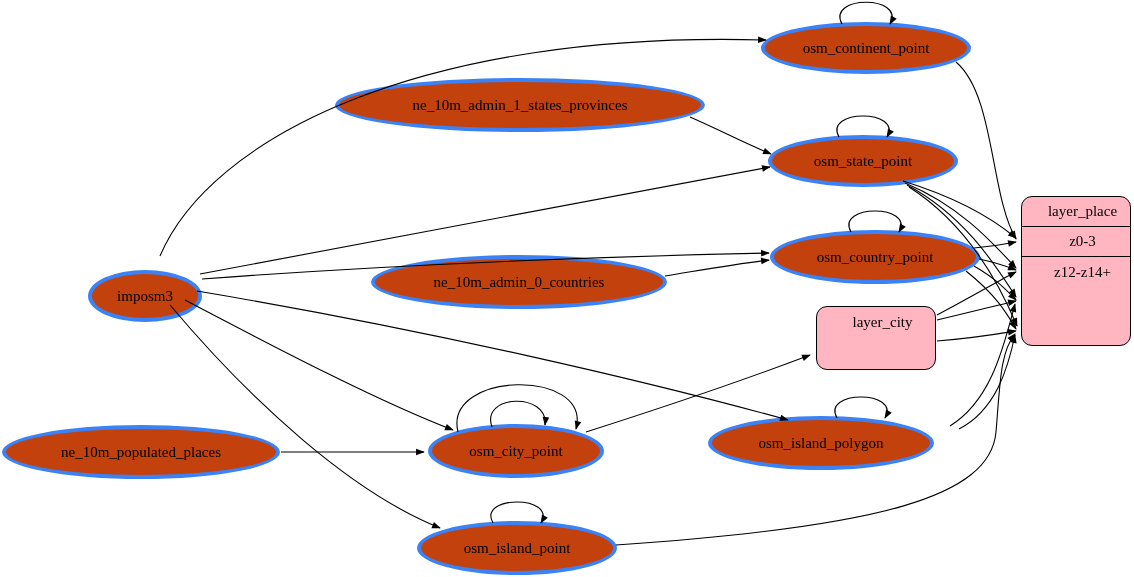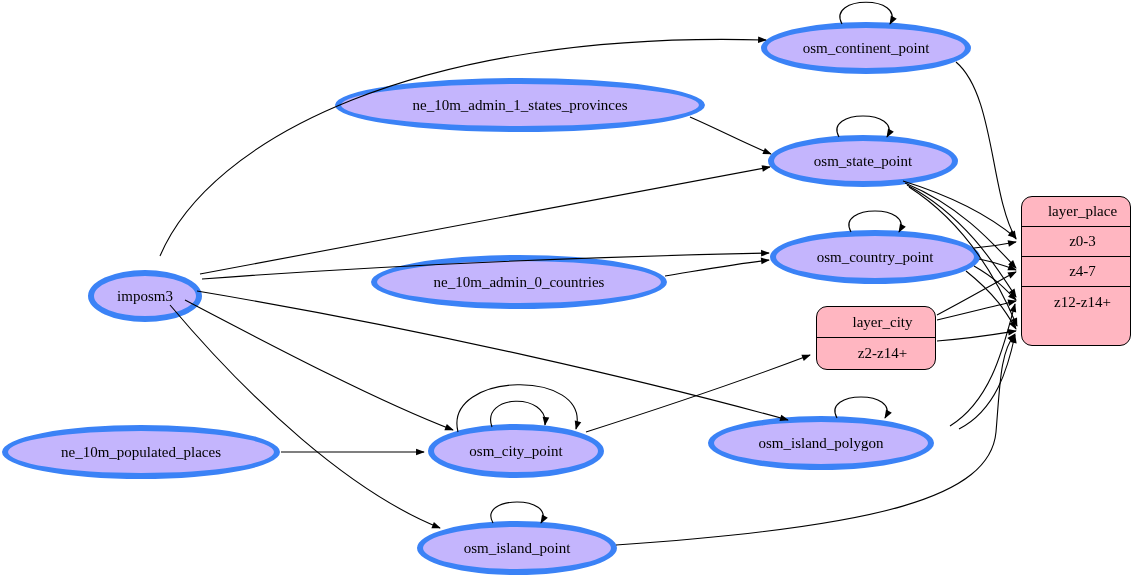--- a/index.html
+++ b/index.html
@@ -2,22 +2,22 @@
 <html><head>
 <meta charset="utf-8">
 <style>
   html,body{margin:0;padding:0;}
   body{
     width:1134px;height:577px;position:relative;background:#ffffff;
     font-family:"Liberation Serif","DejaVu Serif",serif;
     font-size:15px;color:#000;overflow:hidden;
   }
   .ellipse{
-    position:absolute;border:6px solid #3b82f6;border-radius:50%;
-    background:#c4b5fd;display:flex;align-items:center;justify-content:center;
+    position:absolute;border:4px solid #3b82f6;border-radius:50%;
+    background:#c2410c;display:flex;align-items:center;justify-content:center;
     white-space:nowrap;box-sizing:border-box;z-index:2;
   }
   .record{
     position:absolute;border:1.4px solid #000;border-radius:11px;
     overflow:hidden;box-sizing:border-box;z-index:2;
   }
   .record .row{
     display:flex;align-items:center;justify-content:center;
     border-bottom:1px solid #000;white-space:nowrap;box-sizing:border-box;padding-left:13px;
   }
@@ -64,27 +64,25 @@
   <span>osm_island_polygon</span>
 </div>
 
 <div class="ellipse" style="left:417px;top:521px;width:200px;height:54px;">
   <span>osm_island_point</span>
 </div>
 
 <div class="record" style="left:1021px;top:196px;width:110px;height:150px;background:#FFB6C1;">
   <div class="row" style="height:30px;">layer_place</div>
   <div class="row" style="height:30px;">z0-3</div>
-  <div class="row" style="height:30px;">z4-7</div>
   <div class="row" style="height:30px;">z12-z14+</div>
 </div>
 
 <div class="record" style="left:816px;top:306px;width:120px;height:64px;background:#FFB6C1;">
   <div class="row" style="height:31px;text-align:center;">layer_city</div>
-  <div class="row" style="height:31px;">z2-z14+</div>
 </div>
 
 <svg id="edges" width="1134" height="577" viewBox="0 0 1134 577">
   <defs>
     <marker id="arrow" viewBox="0 0 10 10" refX="9" refY="5" markerWidth="10" markerHeight="8" orient="auto-start-reverse">
       <path d="M0,1.2 L10,5 L0,8.8 z" style="fill:#000;stroke:none;"></path>
     </marker>
   </defs>
 
   <path d="M 160,256 C 210,138 420,30 766,40" marker-end="url(#arrow)"></path>

